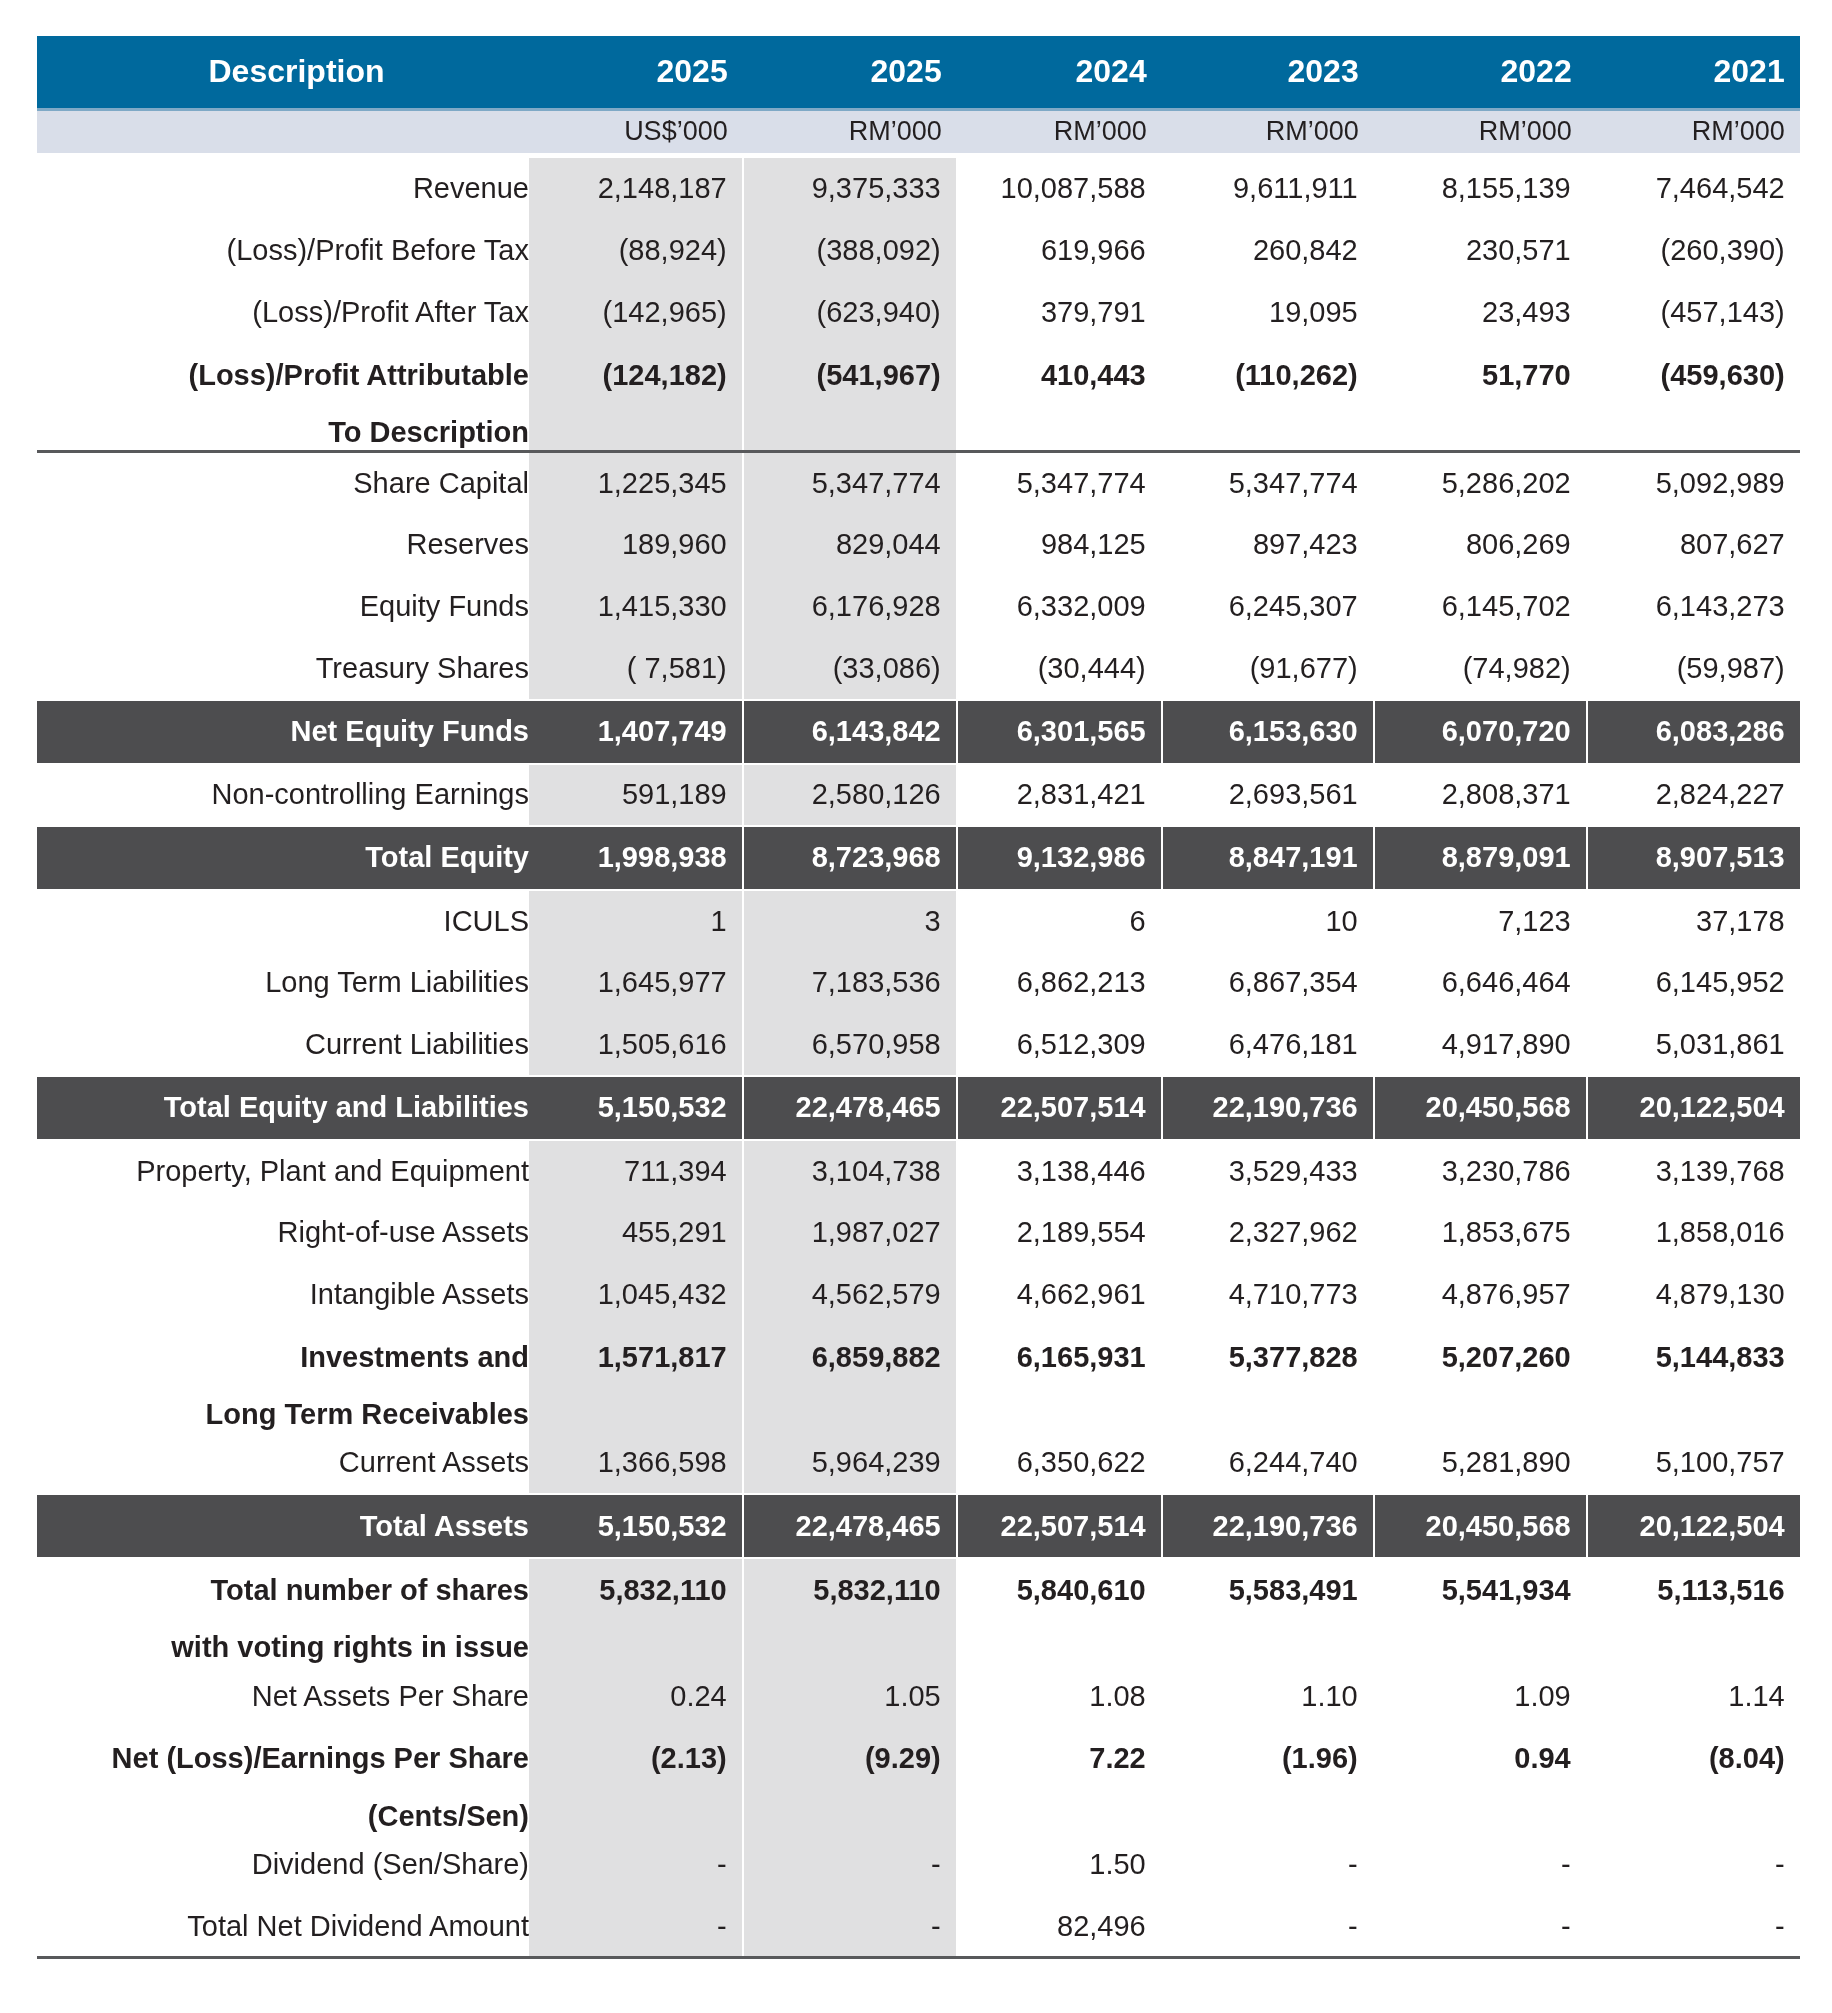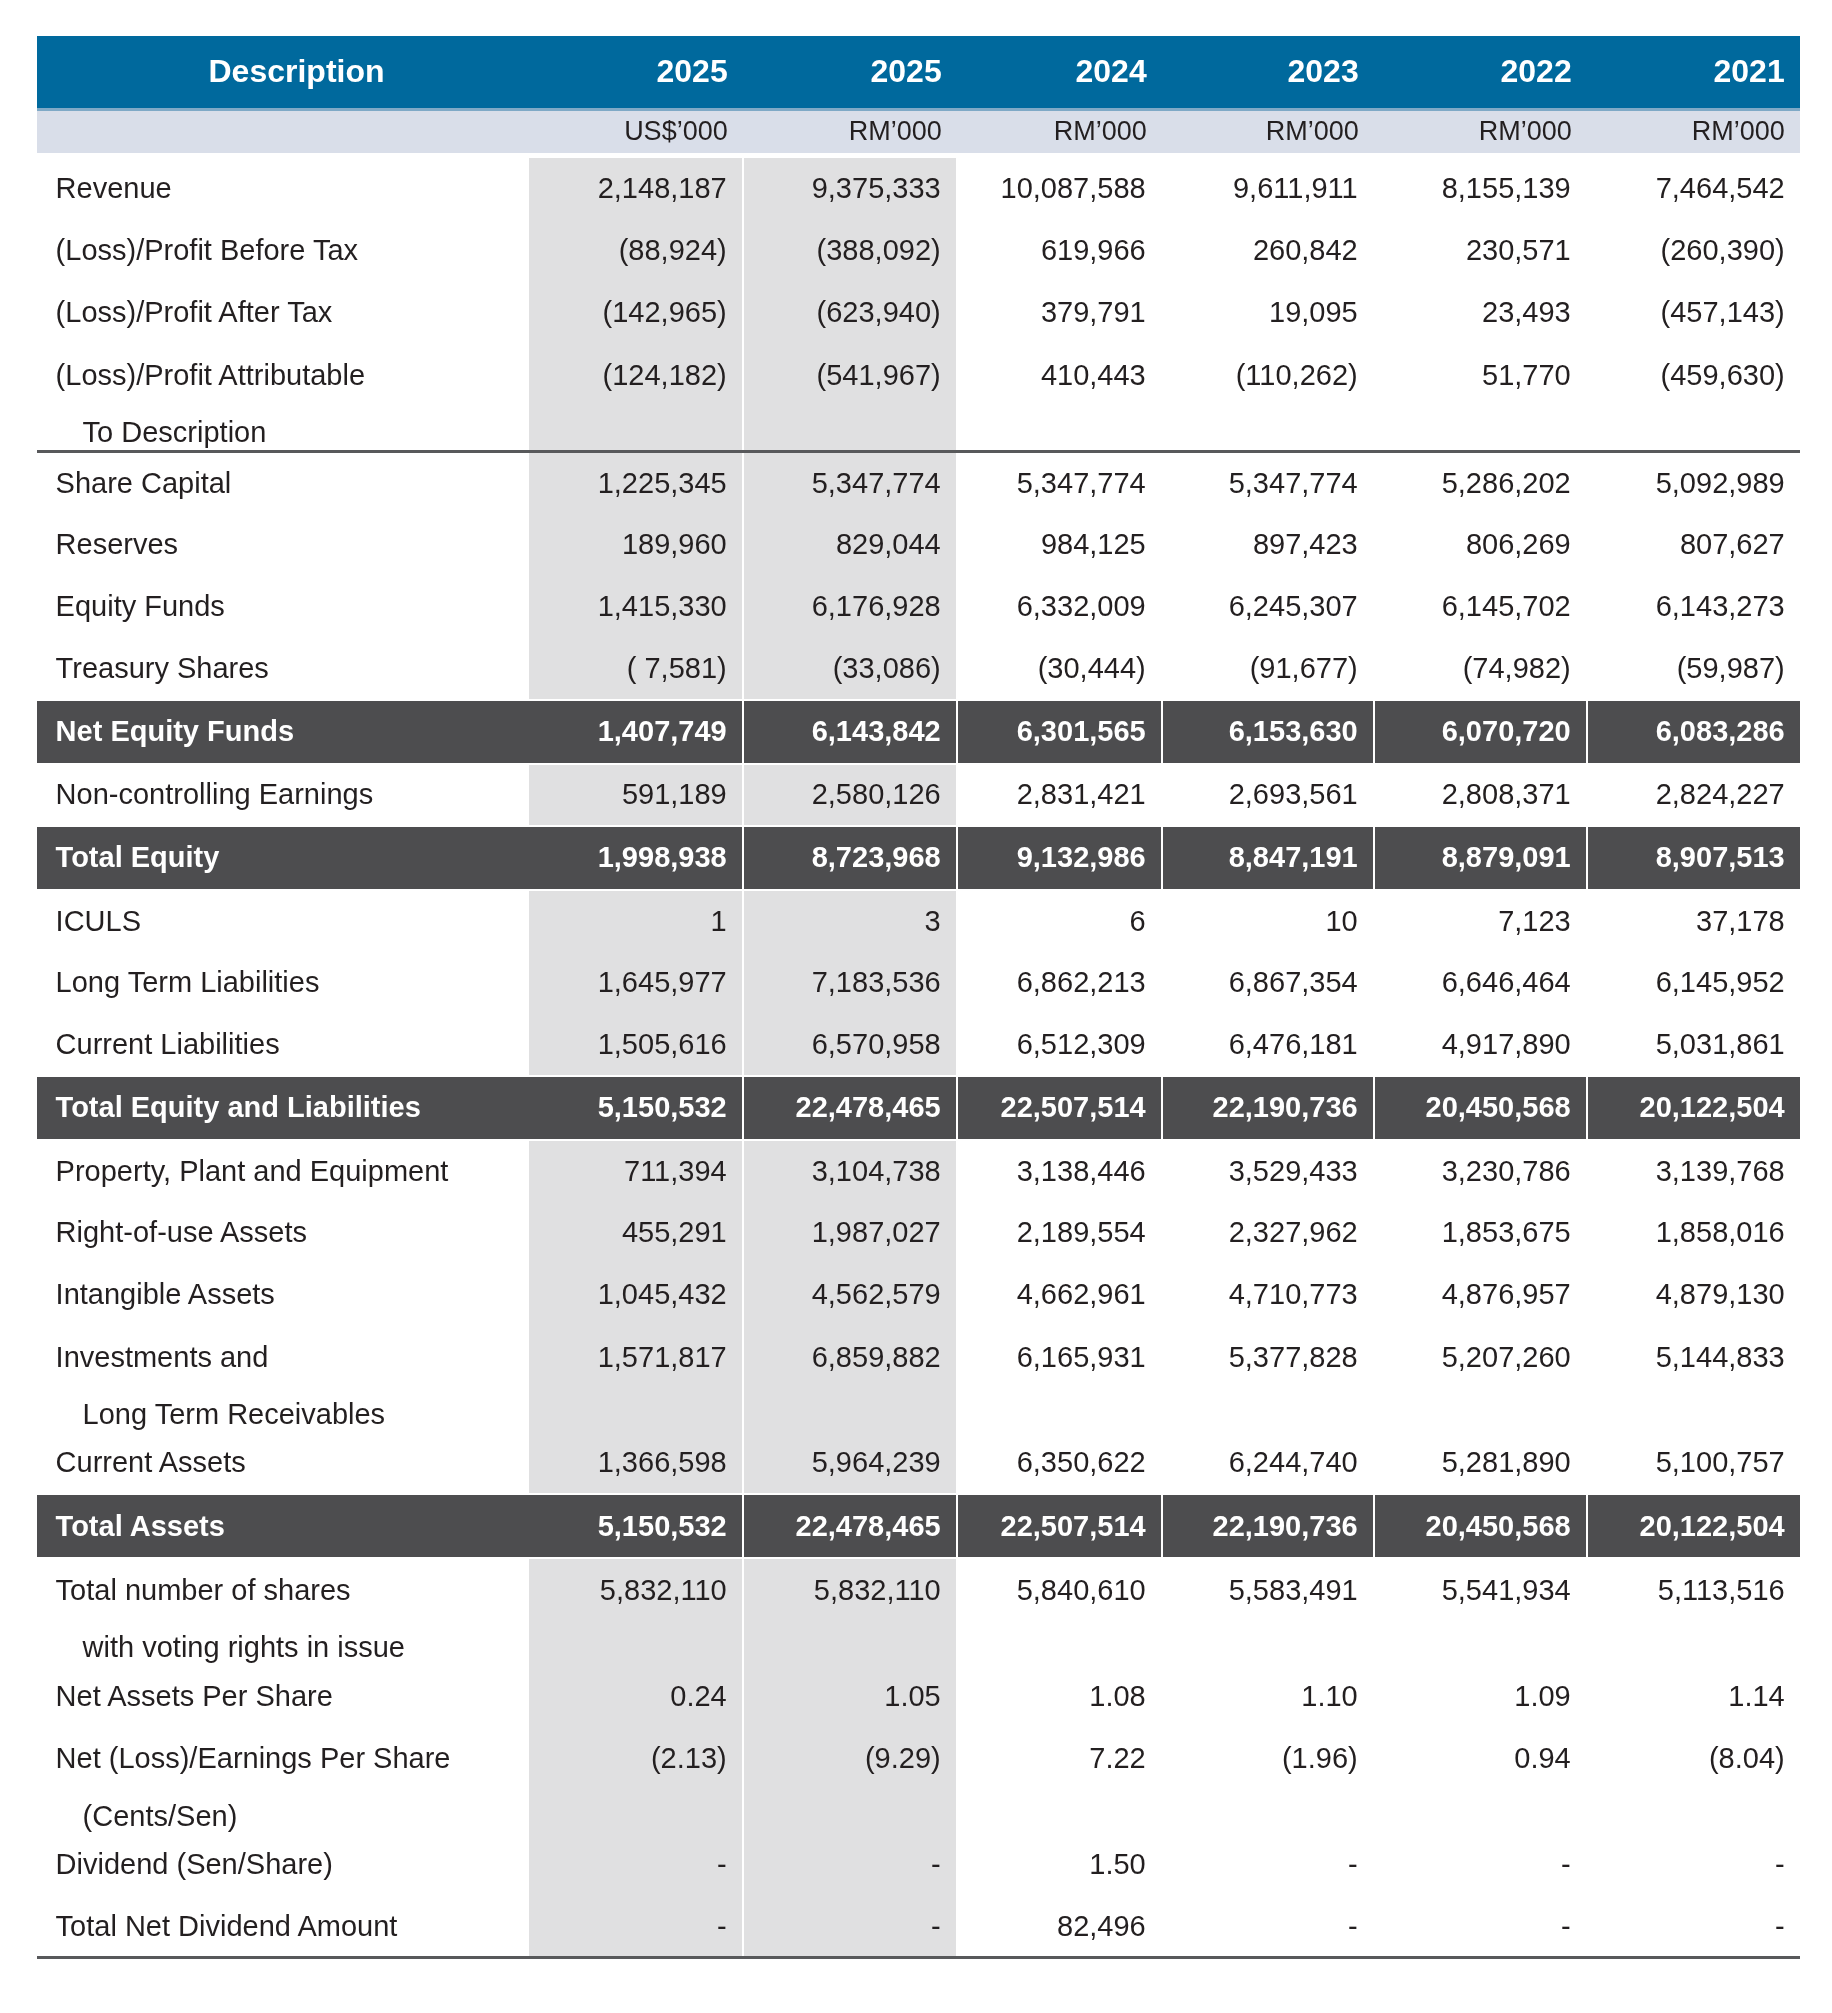--- a/index.html
+++ b/index.html
@@ -33,25 +33,25 @@
   thead tr.units{height:44px;}
   thead tr.units th{
     background:var(--subheader);
     font-weight:normal;font-size:27px;color:var(--text);
   }
   tr.spacer td{height:5.1px;padding:0;background:#fff;}
   tbody td{
     font-size:29px;line-height:1.22;
     vertical-align:middle;height:62px;
   }
-  td.desc{text-align:left;padding-left:18.6px;}
+  td.desc{text-align:right;padding-left:18.6px;}
   td.shade{background:var(--colshade);}
   td.sep{border-left:2.5px solid #ffffff;}
   tr.twoline{height:99px;}
-  tr.twoline td{vertical-align:top;padding-top:13.6px;}
+  tr.twoline td{vertical-align:top;padding-top:13.6px;font-weight:bold;}
   .l1{display:block;}
   .l2{display:block;padding-left:27px;margin-top:22px;}
   tr.dark{height:64px;}
   tr.dark td, tr.dark td.shade{
     background:var(--dark);color:#ffffff;font-weight:bold;
     border-top:2.5px solid #ffffff;border-bottom:2.5px solid #ffffff;
   }
   tr.divider td{border-bottom:3.4px solid var(--rule);}
 </style>
 </head>

